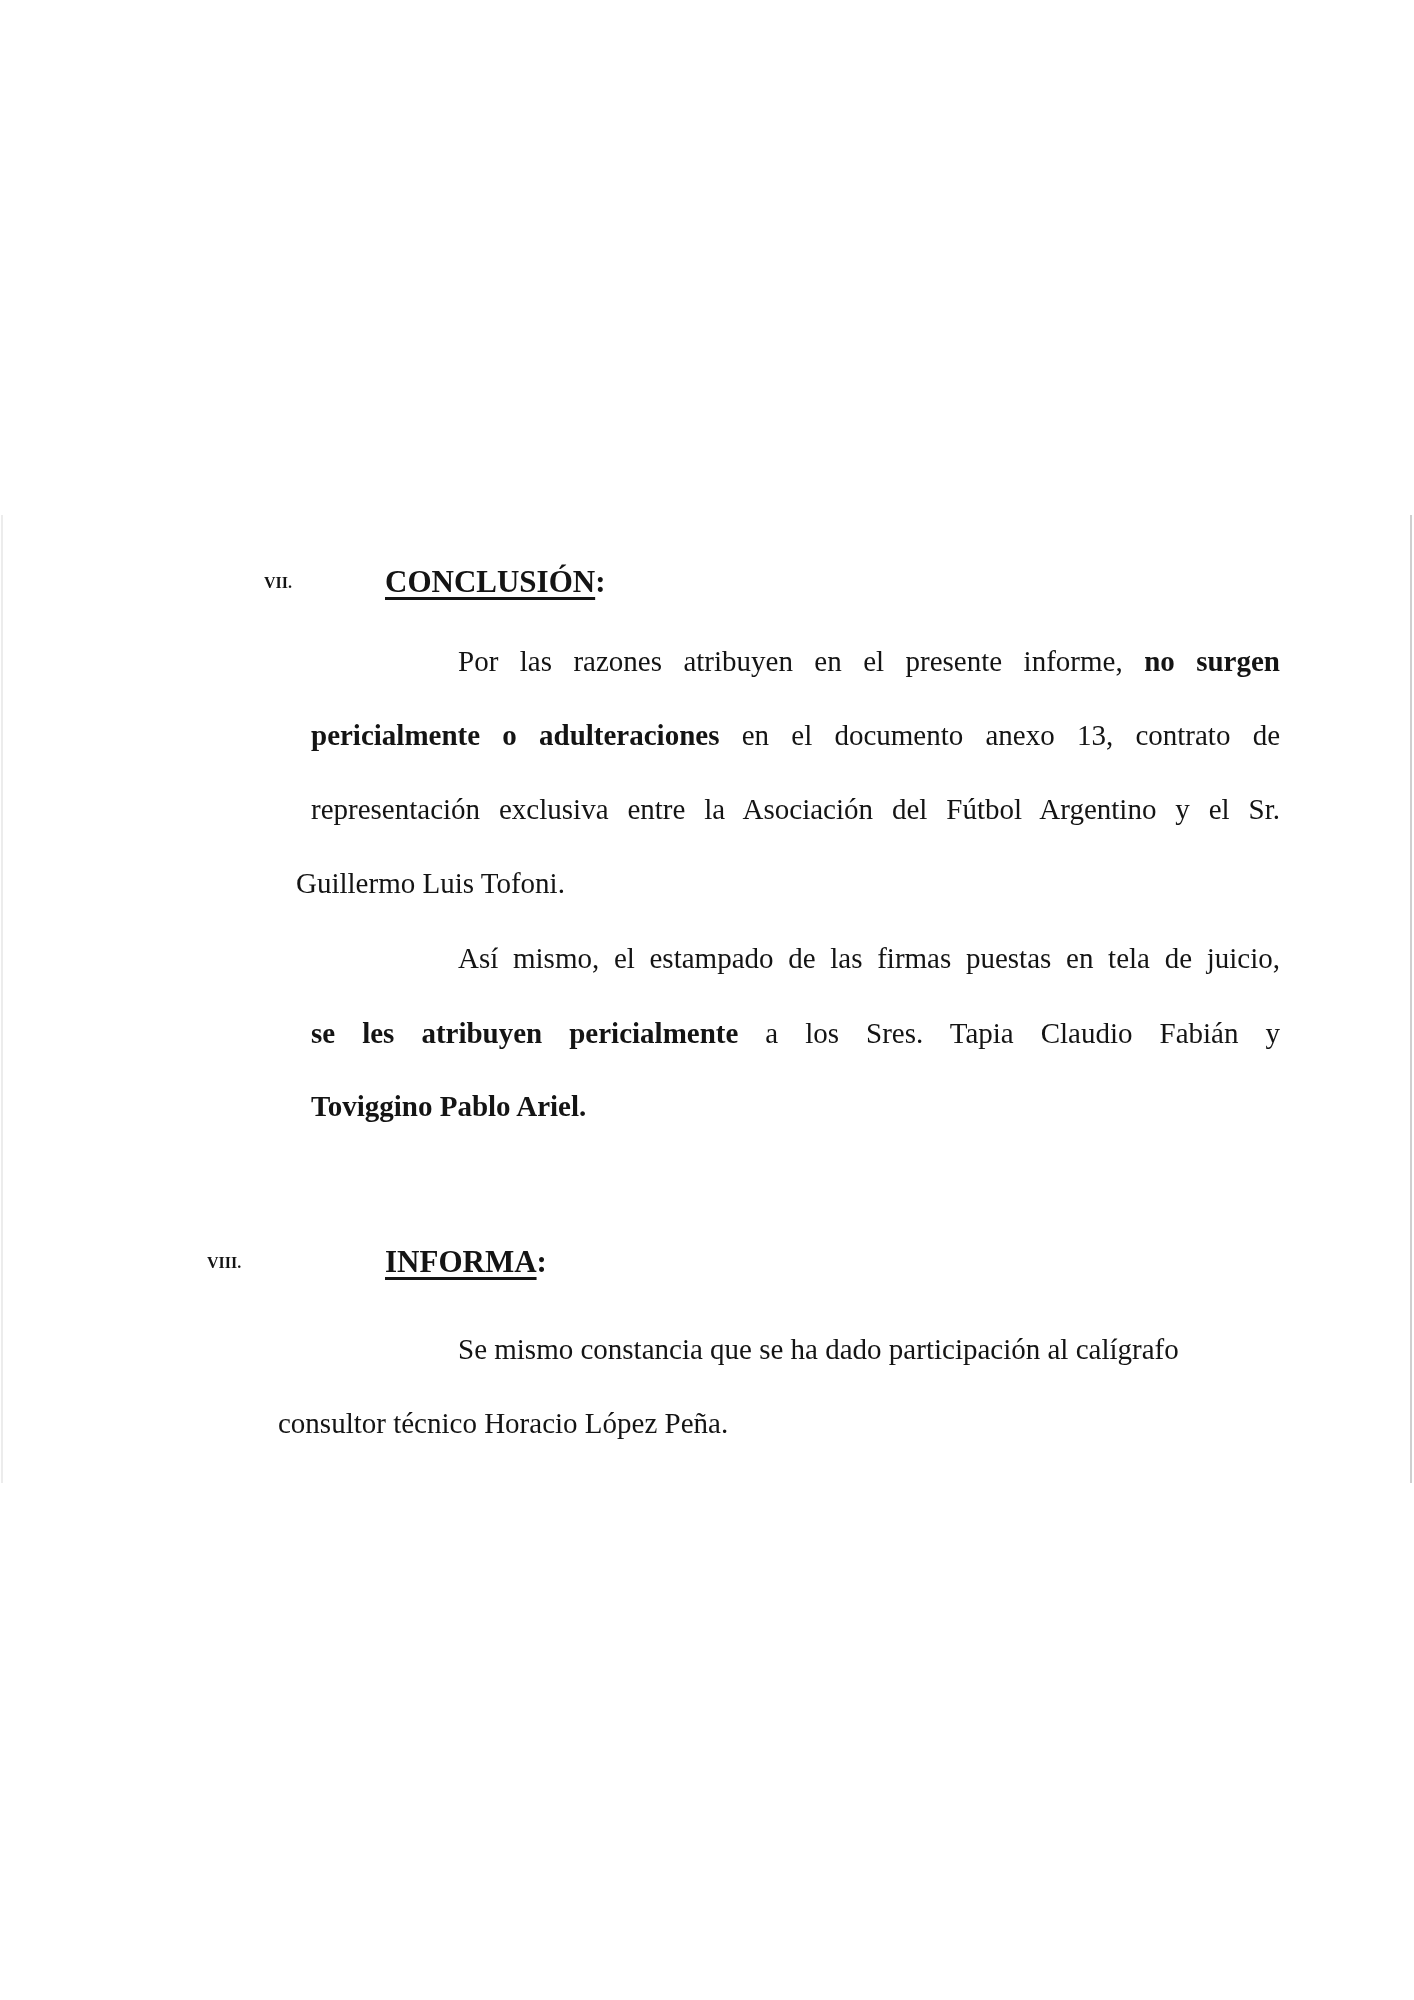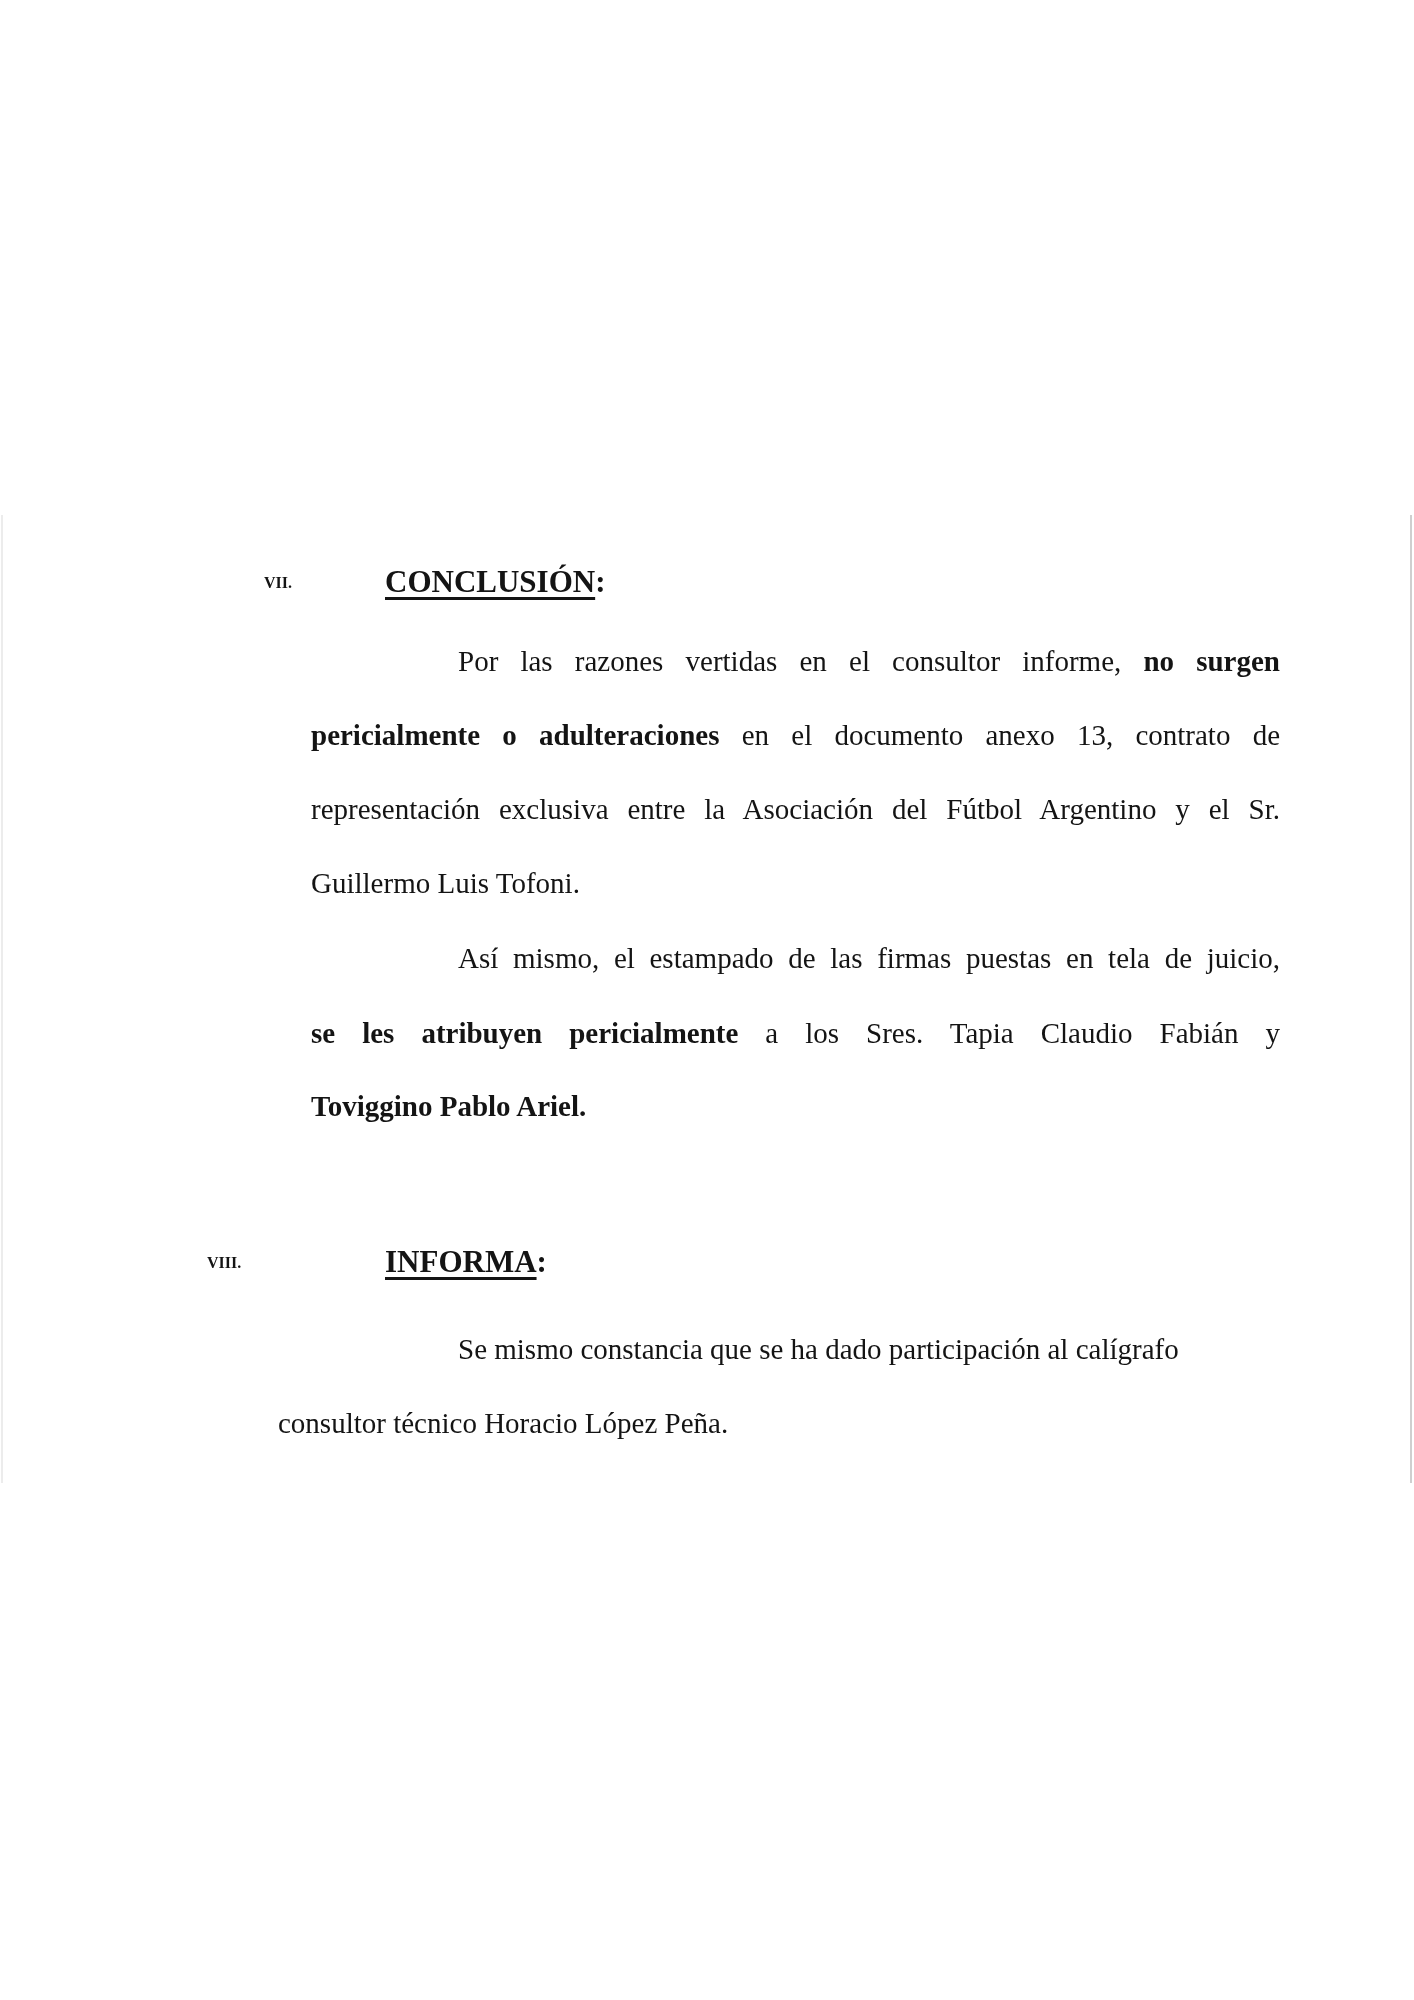--- a/index.html
+++ b/index.html
@@ -18,24 +18,24 @@
 <body>
 
 <div class="frame-left"></div>
 <div class="frame-right"></div>
 
 <div>
   <span class="num" style="left:264px; top:568px;">VII.</span>
   <div class="heading" style="left:344px; top:564px;"><span class="u">CONCLUSIÓN</span><span>:</span></div>
 
   <div>
-    <div class="line just" style="left:458px; top:644px; width:822px;"><span>Por las razones vertidas en el consultor informe, </span><span class="b">no surgen</span></div>
+    <div class="line just" style="left:458px; top:644px; width:822px;"><span>Por las razones atribuyen en el presente informe, </span><span class="b">no surgen</span></div>
     <div class="line just" style="left:311px; top:718px; width:969px;"><span class="b">pericialmente o adulteraciones</span><span> en el documento anexo 13, contrato de</span></div>
     <div class="line just" style="left:311px; top:792px; width:969px;"><span>representación exclusiva entre la Asociación del Fútbol Argentino y el Sr.</span></div>
-    <div class="line" style="left:311px; top:866px;"><span>Guillermo Luis Tofoni.</span></div>
+    <div class="line" style="left:296px; top:866px;"><span>Guillermo Luis Tofoni.</span></div>
   </div>
 
   <div>
     <div class="line just" style="left:458px; top:941px; width:822px;"><span>Así mismo, el estampado de las firmas puestas en tela de juicio,</span></div>
     <div class="line just" style="left:311px; top:1016px; width:969px;"><span class="b">se les atribuyen pericialmente</span><span> a los Sres. Tapia Claudio Fabián y</span></div>
     <div class="line" style="left:311px; top:1089px;font-weight:bold;"><span>Toviggino Pablo Ariel.</span></div>
   </div>
 </div>
 
 <div>

